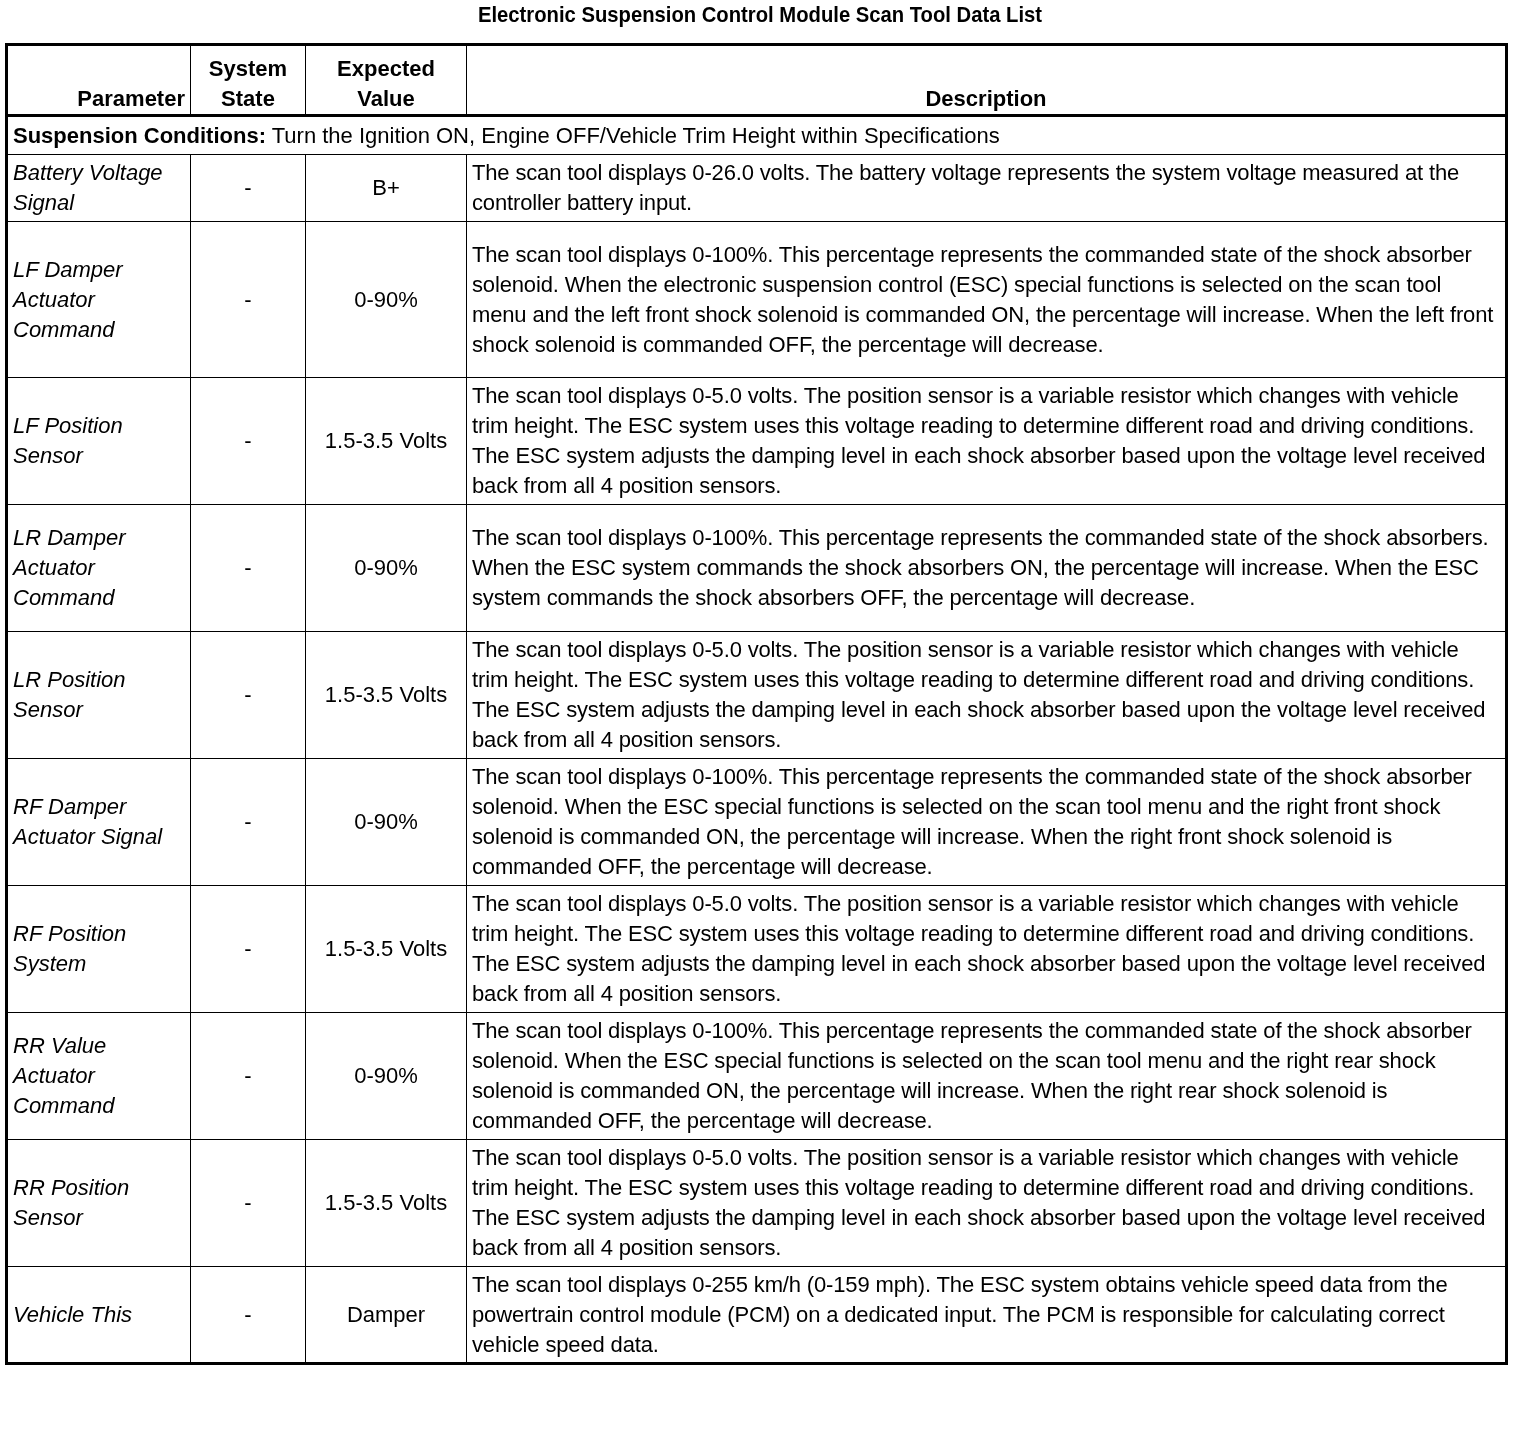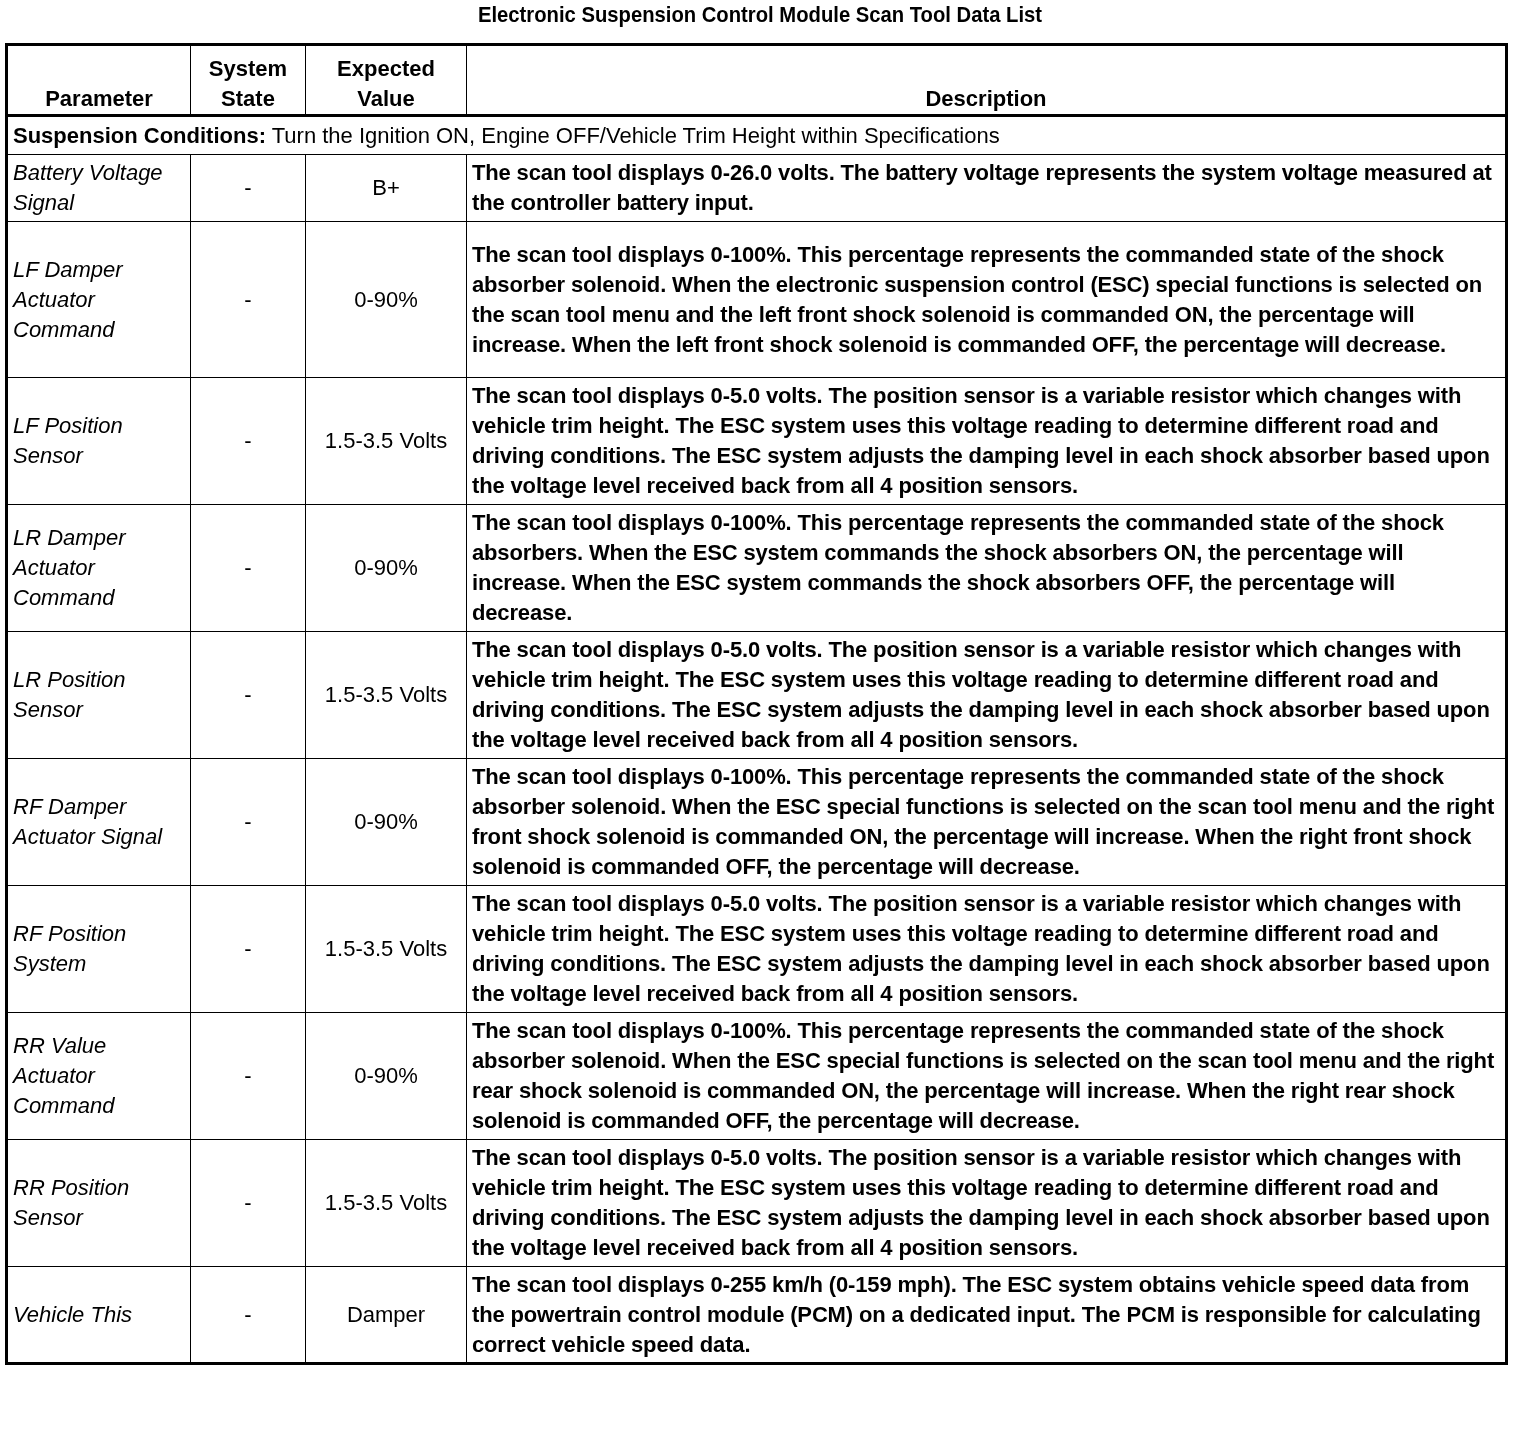--- a/index.html
+++ b/index.html
@@ -22,31 +22,31 @@
     table.data col.c3 { width: 161px; }
     table.data col.c4 { width: auto; }
     table.data th, table.data td {
       border: 1.5px solid #000; font-size: 22px; line-height: 30px;
       padding: 0 5px; vertical-align: middle; overflow: hidden;
     }
     table.data thead th {
       font-weight: bold; text-align: center; vertical-align: bottom;
       height: 68px; border-bottom: 3px solid #000;
     }
-    table.data thead th.param { text-align: center; }
+    table.data thead th.param { text-align: right; }
     td.cond { height: 37px; padding-left: 5px; white-space: nowrap; }
     td.cond b { font-weight: bold; }
     td.param-cell { text-align: left; font-style: italic; }
     td.center { text-align: center; }
     td.desc { padding: 4px 6px 4px 6px; }
     tr.h2 td { height: 66px; }
     tr.h5 td { height: 155px; }
     tr.h4 td { height: 126px; }
     tr.h3 td { height: 95px; margin-left: 45px; }
-    .desc-text { letter-spacing: -0.15px; font-weight: bold; }
+    .desc-text { letter-spacing: -0.15px; }
   </style>
 </head>
 <body>
 
 <div class="title">Electronic Suspension Control Module Scan Tool Data List</div>
 
 <table class="data">
   <colgroup>
     <col class="c1">
       <col class="c2">

